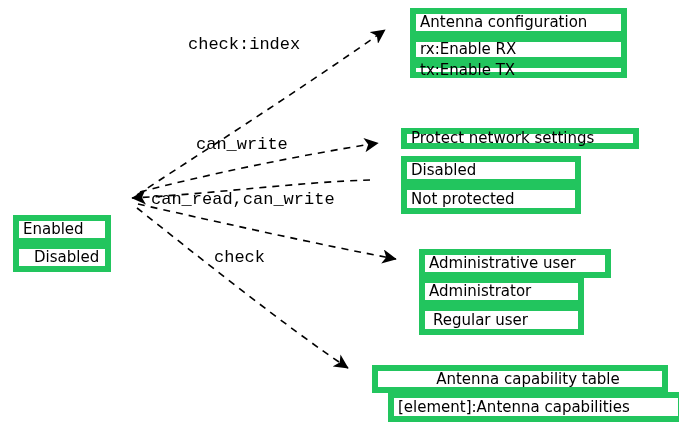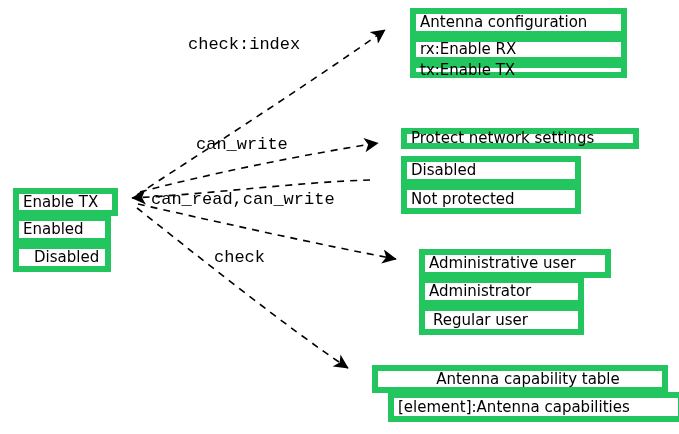--- a/index.html
+++ b/index.html
@@ -84,21 +84,20 @@
     <g>
       <path d="M 138,204 C 200,218 320,245 396,259" fill="none" stroke="#000000" stroke-width="1.6" stroke-dasharray="7,6" marker-end="url(#arrow)"></path>
     </g>
 
     <g>
       <path d="M 137,208 C 190,250 290,330 348,368" fill="none" stroke="#000000" stroke-width="1.6" stroke-dasharray="7,6" marker-end="url(#arrow)"></path>
     </g>
   </svg>
 
   <div class="node" style="left:13px; top:188px; width:105px; height:84px;">
-    <div class="cell header" style="left:0; top:0; width:105px; height:28px;">Enable TX</div>
     <div class="cell" style="left:0; top:27px; width:98px; height:29px;">Enabled</div>
     <div class="cell" style="left:0; top:55px; width:98px; height:29px;padding-left:15px;">Disabled</div>
   </div>
 
   <div class="node" style="left:410px; top:8px; width:217px; height:81px;">
     <div class="cell header" style="left:0; top:0; width:217px; height:29px;">Antenna configuration</div>
     <div class="cell" style="left:0; top:28px; width:217px; height:27px;">rx:Enable RX</div>
     <div class="cell" style="left:0; top:54px; width:217px; height:16px;">tx:Enable TX</div>
   </div>
 

